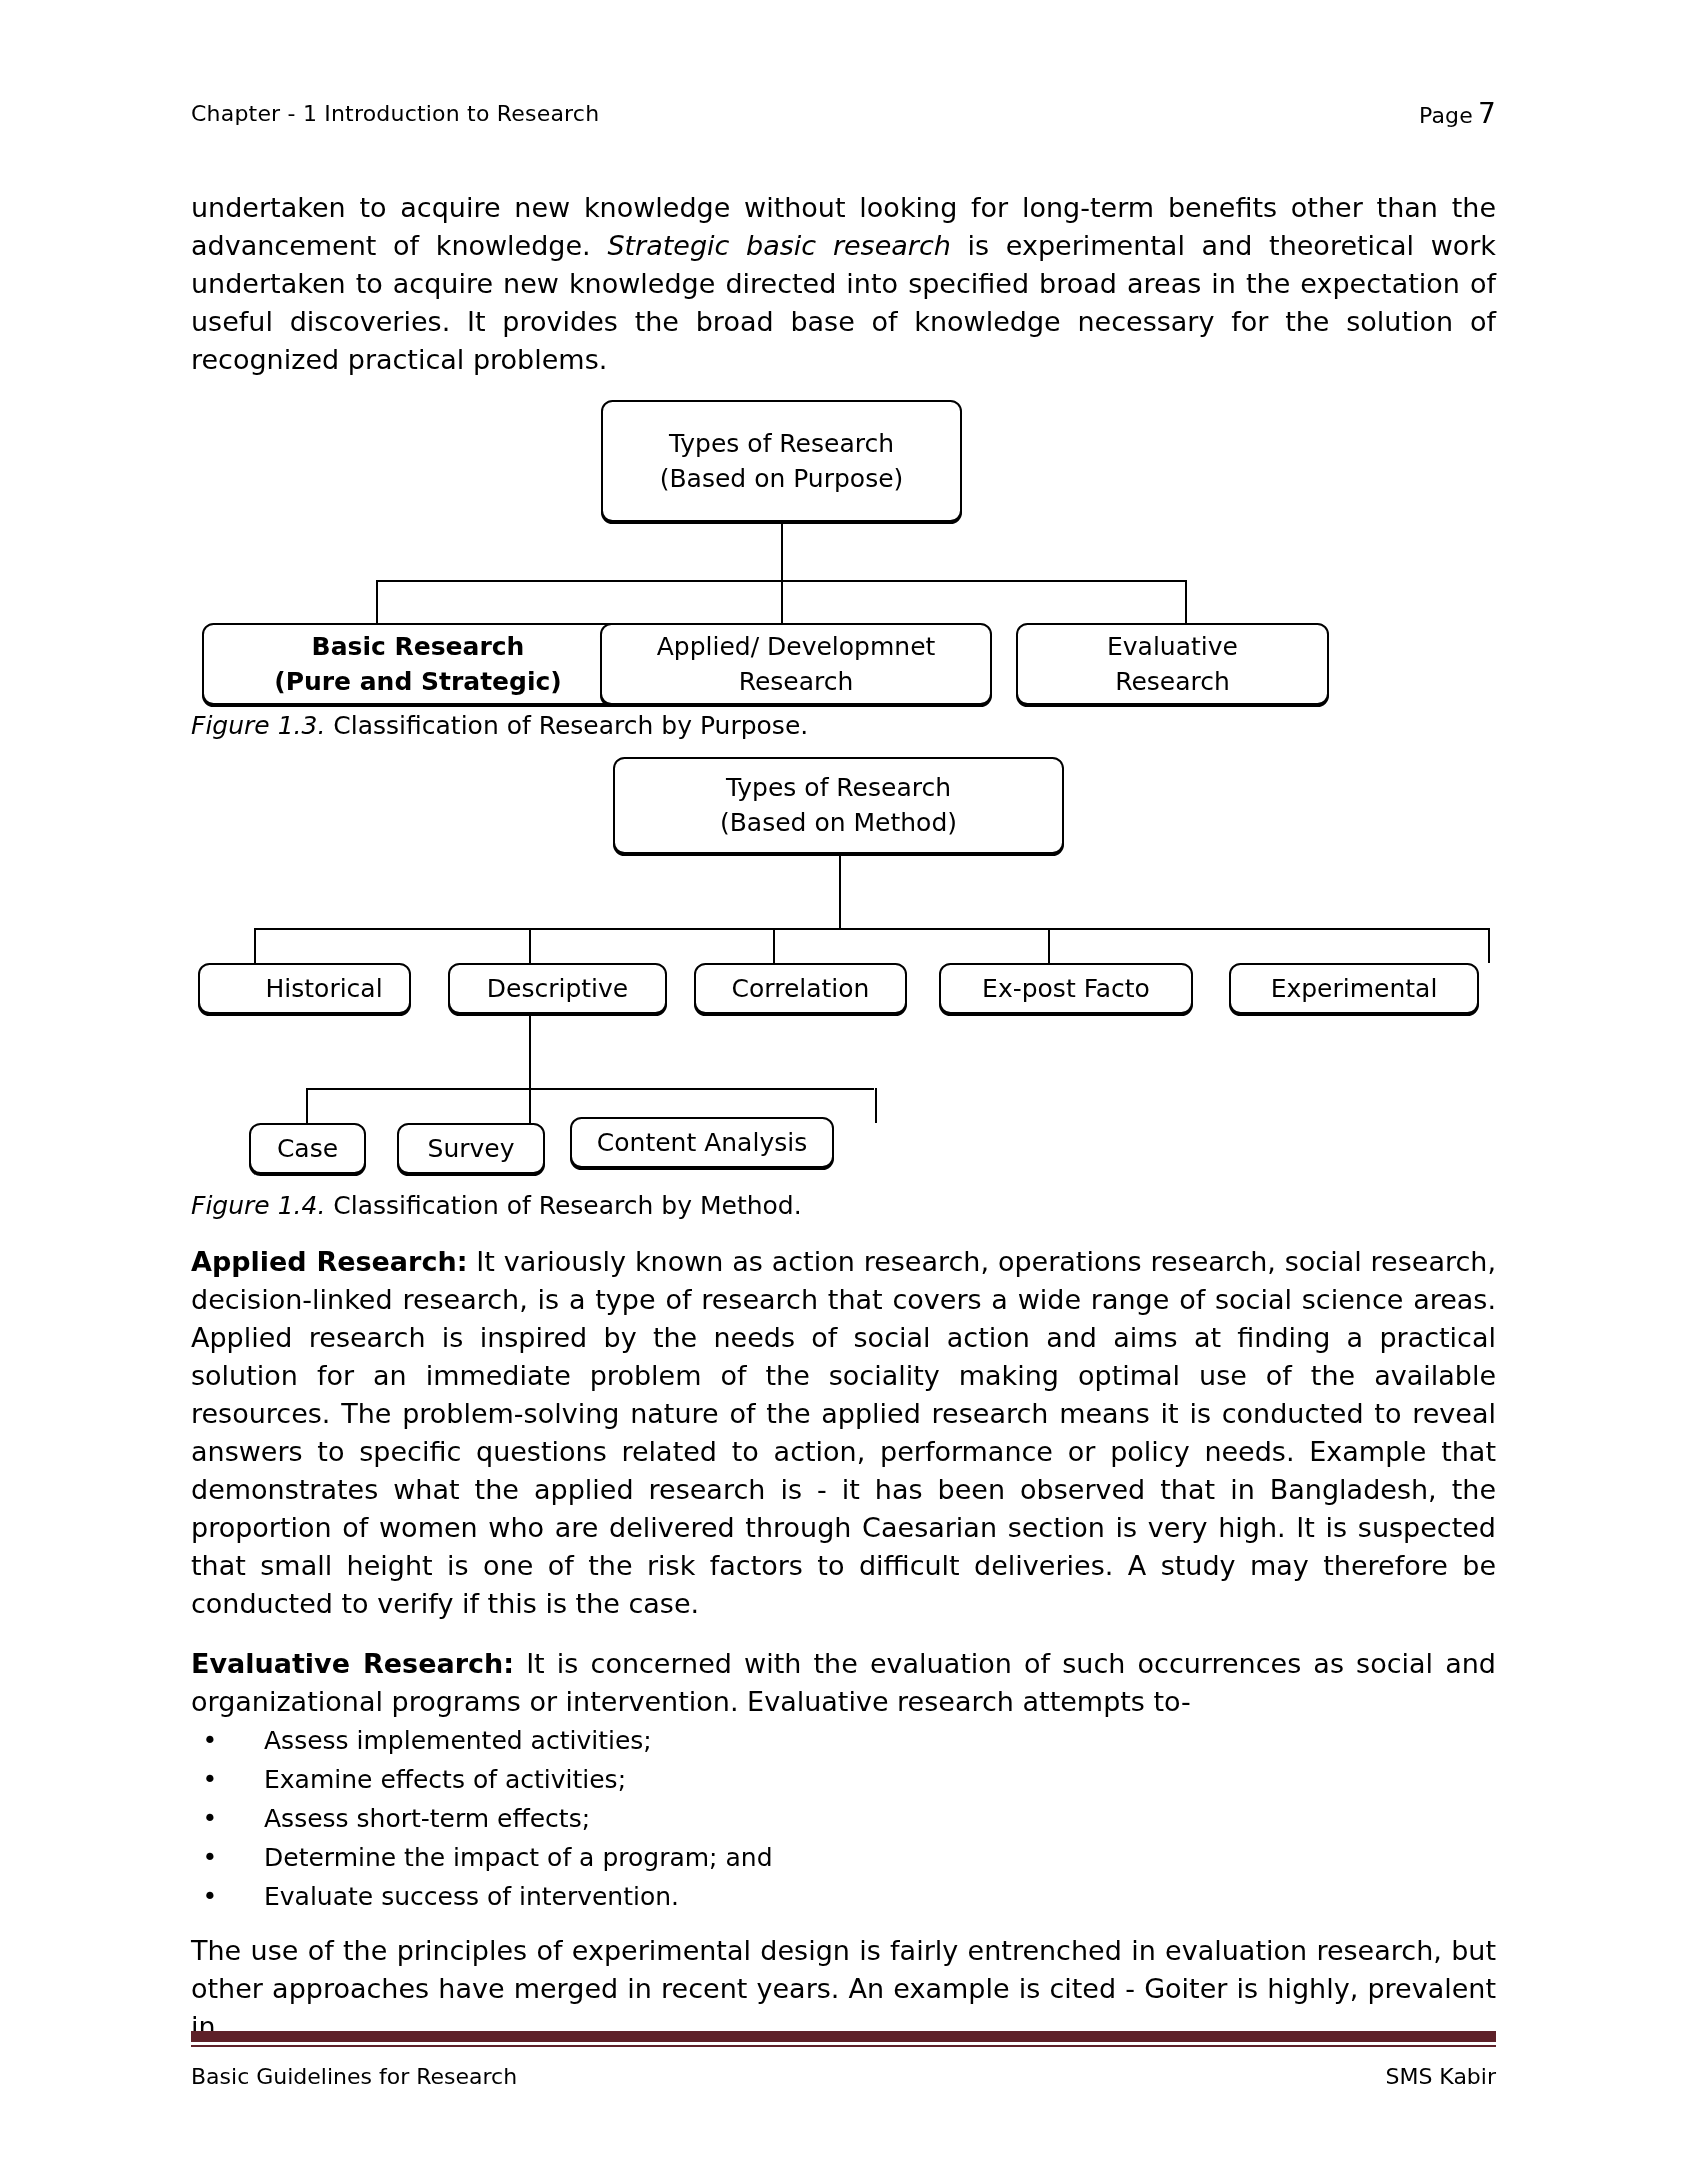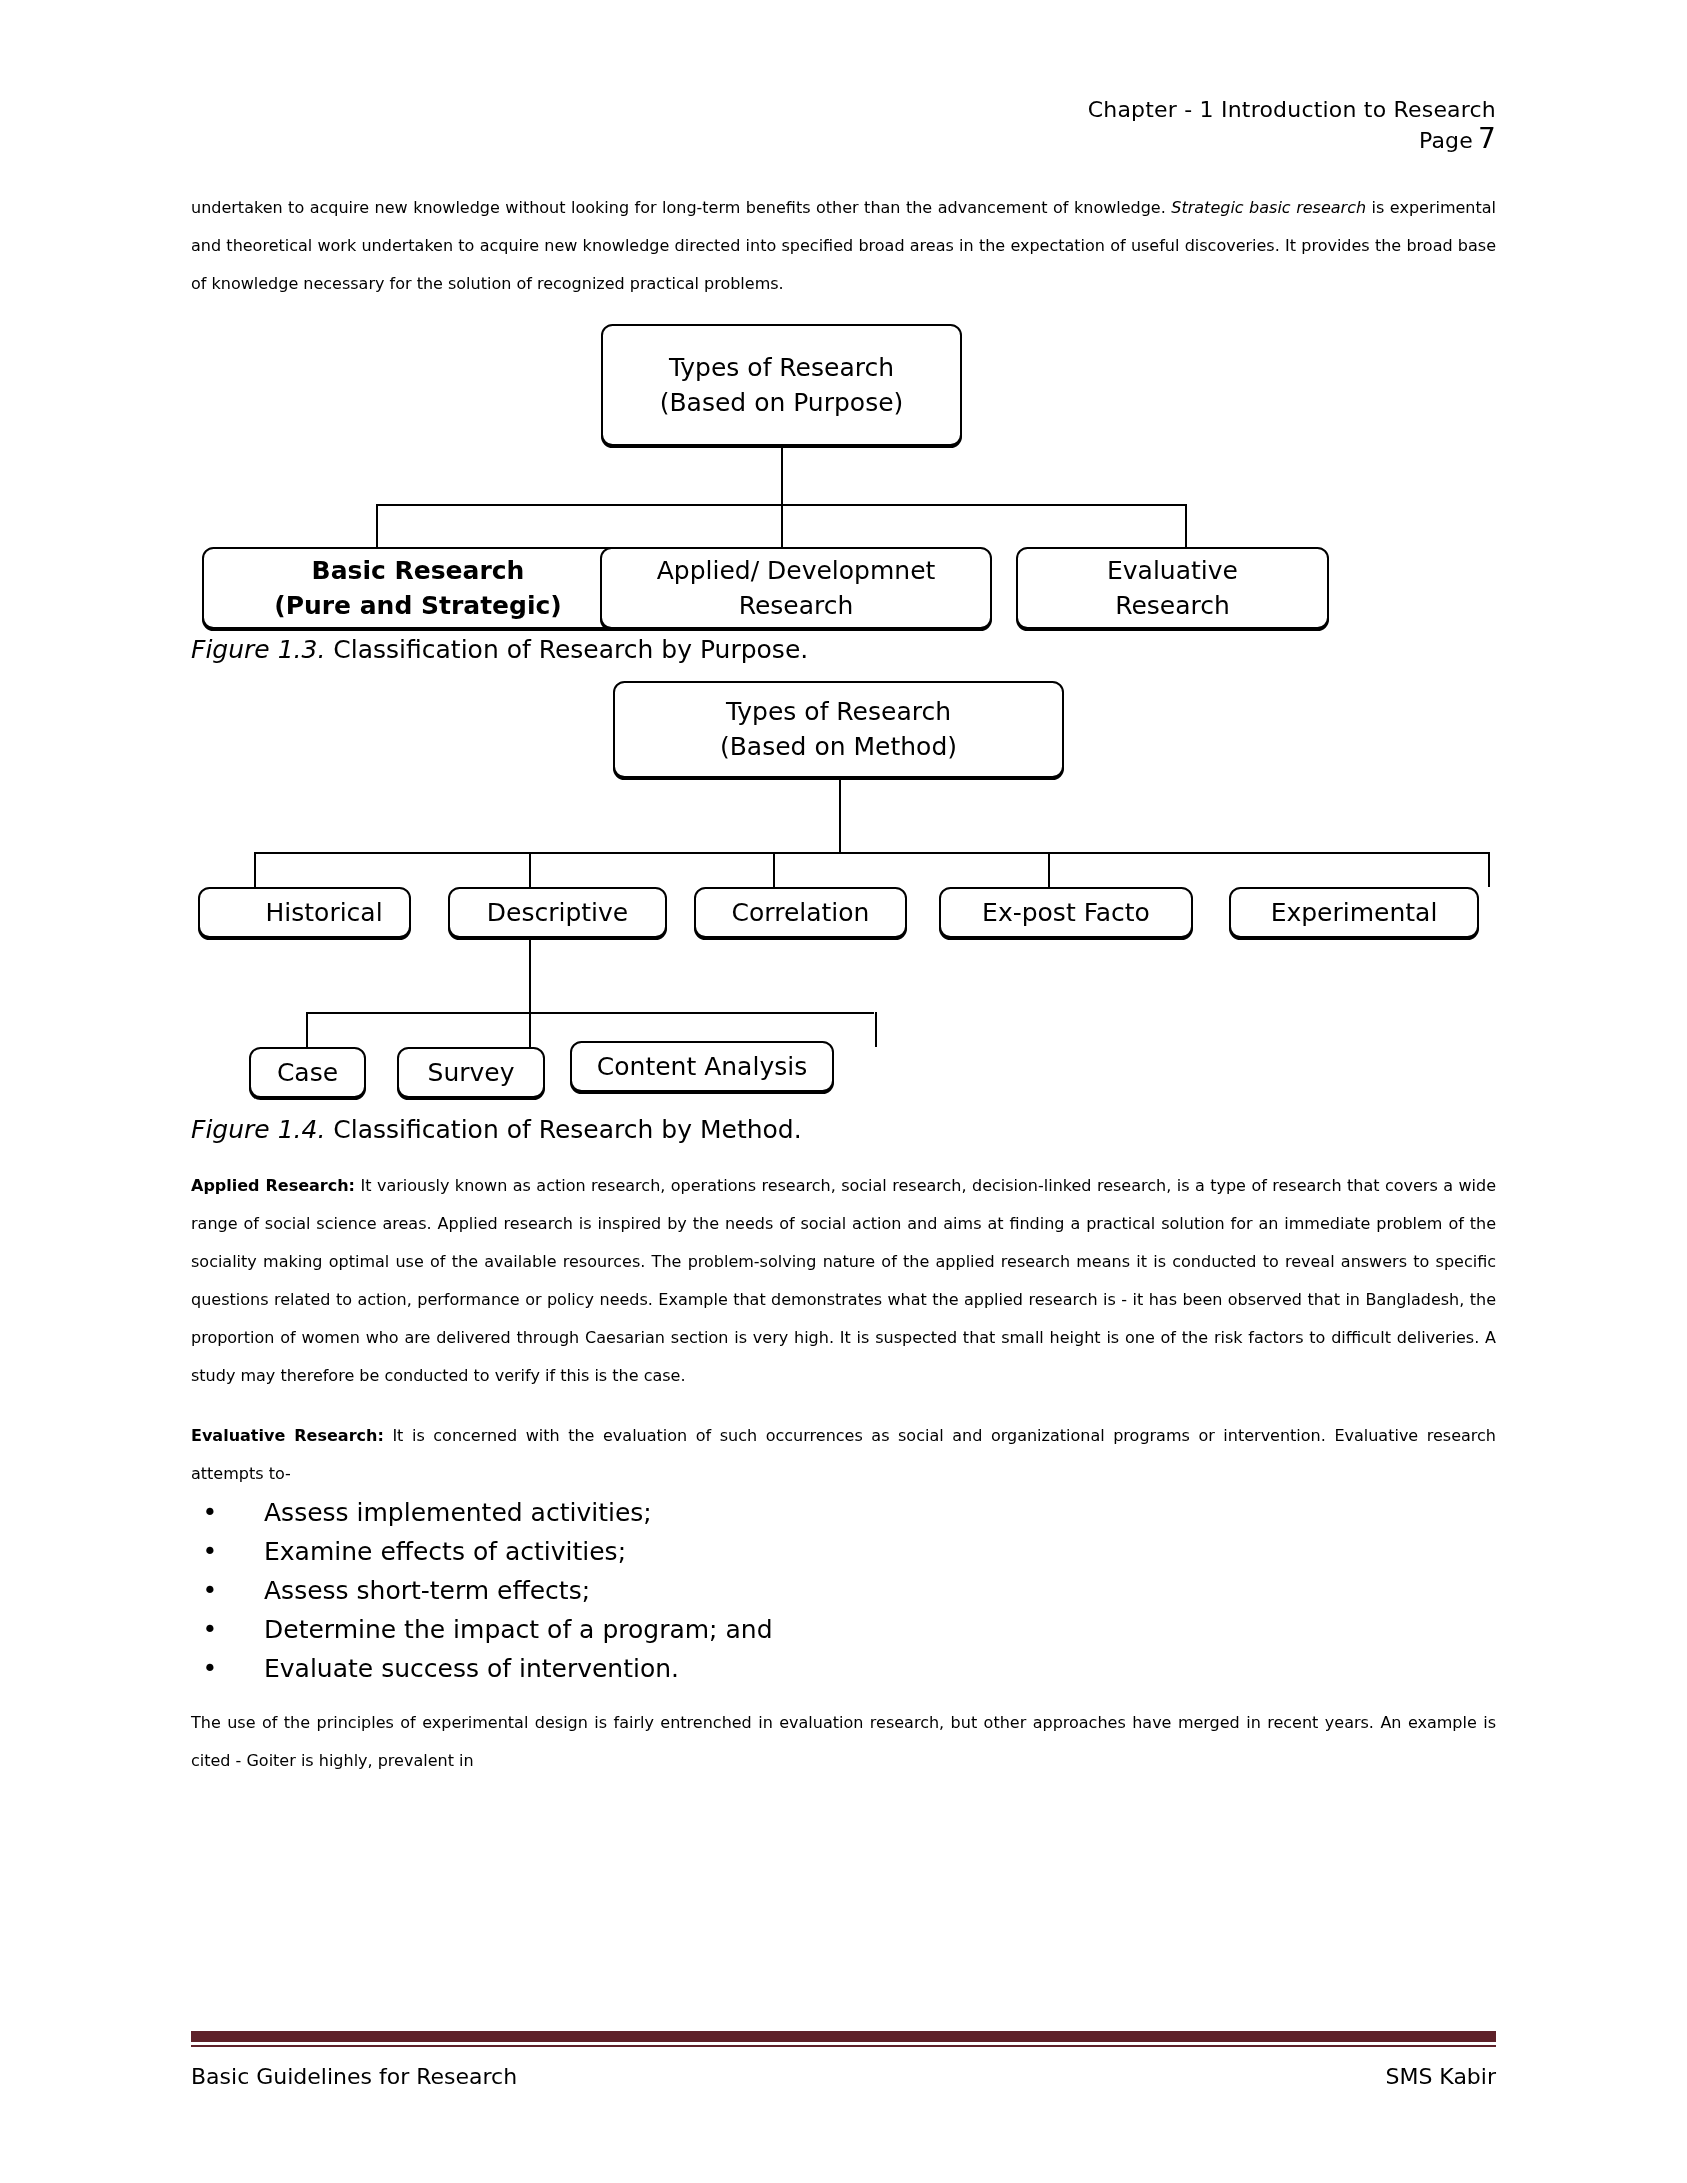--- a/index.html
+++ b/index.html
@@ -19,42 +19,41 @@
   }
 
   
   .header {
     position: absolute;
     left: 191px;
     right: 191px;
     top: 97px;
     display: flex;
     justify-content: space-between;
-    align-items: flex-end;
+    align-items: center;
     font-size: 22px;
     letter-spacing: 0.2px;
-    flex-direction: column;
   }
   .header-left { white-space: nowrap; }
   .header-right { white-space: nowrap; }
   .page-num {
     font-size: 28px;
     margin-left: 5px;
   }
 
   
   .content {
     position: absolute;
     left: 191px;
     right: 191px;
     top: 189px;
   }
   p.body {
     margin: 0 0 0 0;
-    font-size: 16px;
+    font-size: 27px;
     line-height: 38px;
     text-align: justify;
     text-justify: inter-word;
   }
   .ital { font-style: italic; }
   .bold { font-weight: bold; }
 
   .spacer-20 { height: 16.5px; }
   .spacer-26 { height: 21.4px; }
 

